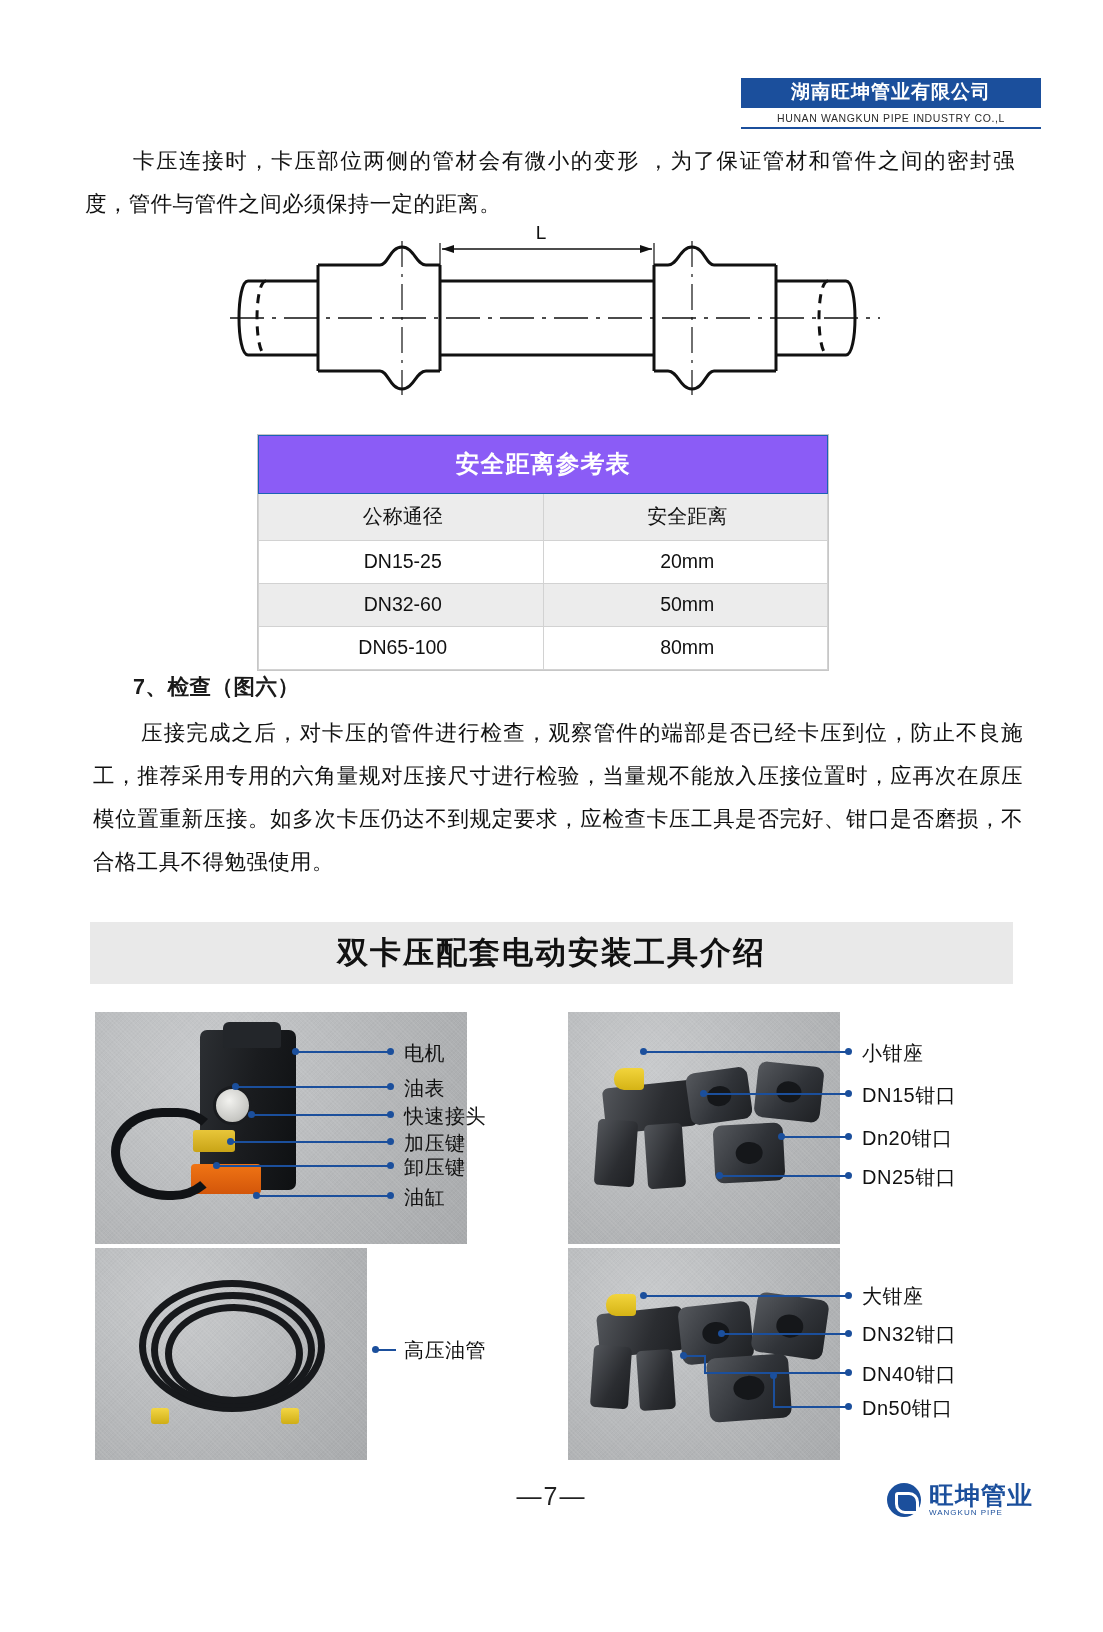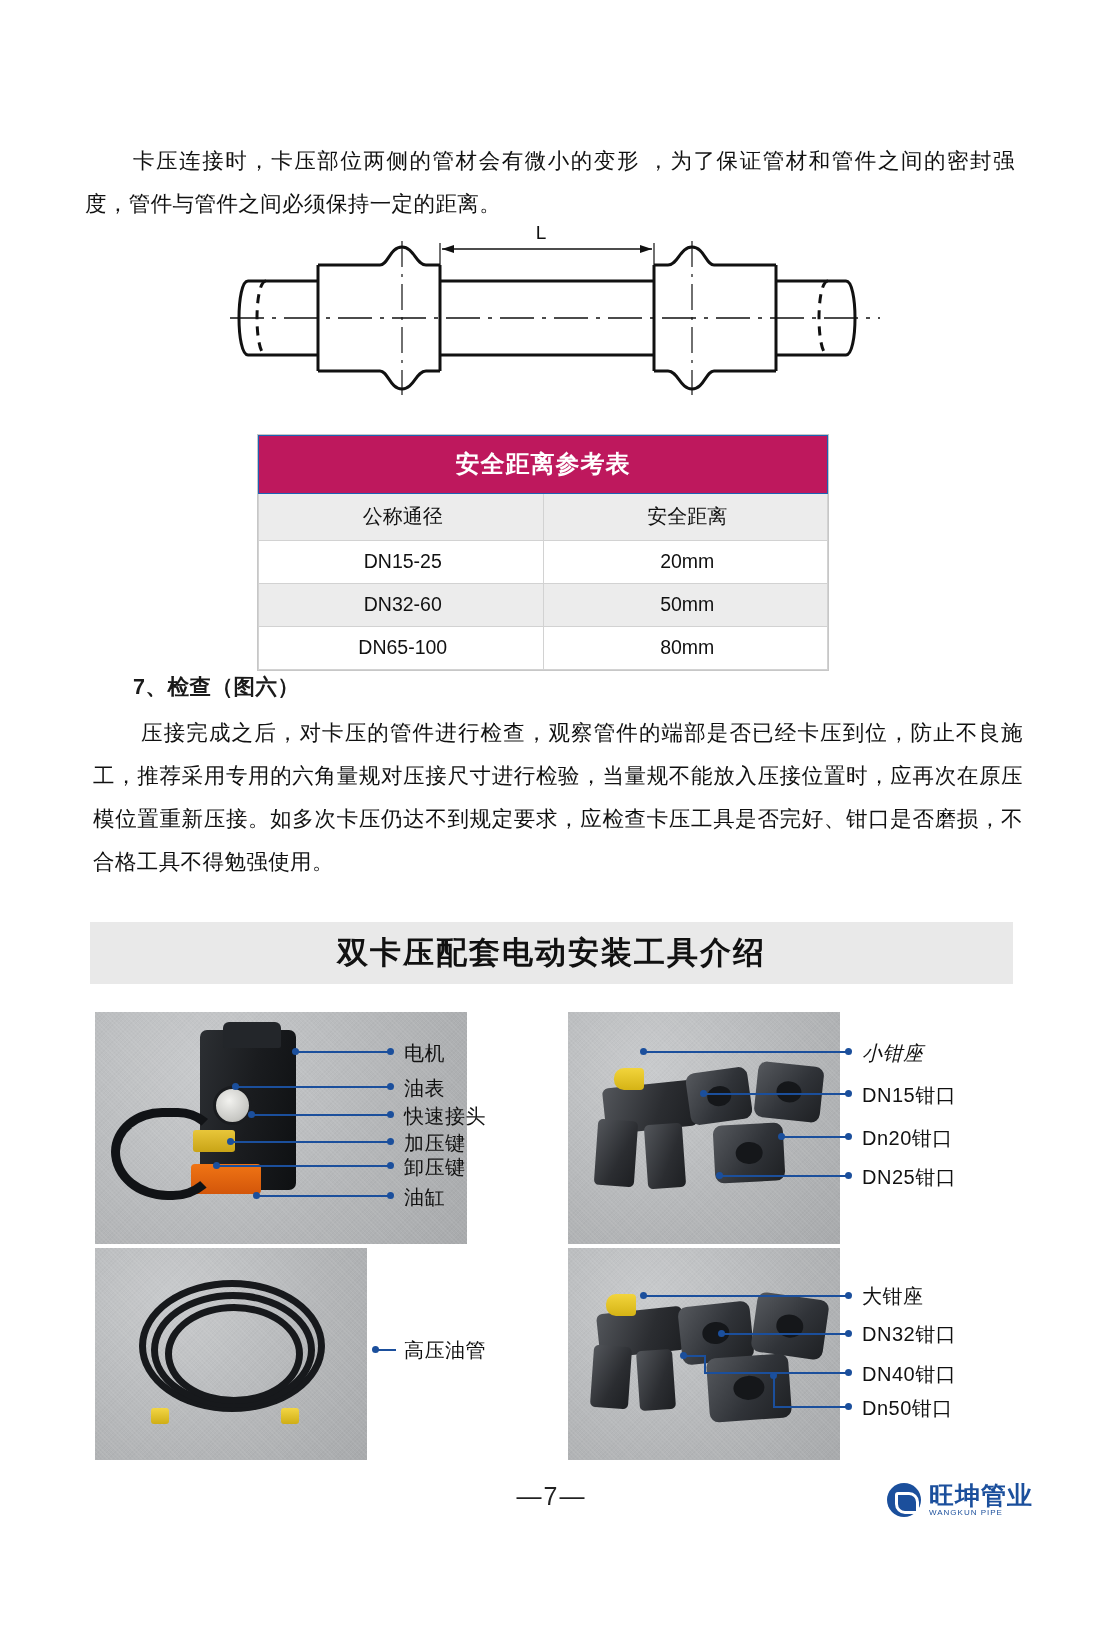--- a/index.html
+++ b/index.html
@@ -96,21 +96,21 @@
     top: 434px;
     width: 570px;
     border: 1px solid #c7c7c7;
   }
   table.safety {
     border-collapse: collapse;
     width: 100%;
     table-layout: fixed;
   }
   table.safety th.title {
-    background: #be185d;
+    background: #8b5cf6;
     color: #fff;
     font-size: 24px;
     font-weight: bold;
     padding: 12px 0 13px 0;
     letter-spacing: 1px;
     border: 1px solid #1b62b5;
   }
   table.safety td {
     text-align: center;
     font-size: 19.5px;
@@ -324,20 +324,24 @@
     font-size: 8px;
     color: #1b4f9c;
     letter-spacing: 1px;
   }
 </style>
 </head>
 <body>
 
 <div class="page">
 
+  <div class="header">
+    <div class="header-cn">湖南旺坤管业有限公司</div>
+    <div class="header-en">HUNAN WANGKUN PIPE INDUSTRY CO.,L</div>
+  </div>
 
   <div class="para" id="para-1">卡压连接时，卡压部位两侧的管材会有微小的变形 ，为了保证管材和管件之间的密封强度，管件与管件之间必须保持一定的距离。</div>
 
   <div class="diagram">
     <svg width="650" height="185" viewBox="0 0 650 185" xmlns="http://www.w3.org/2000/svg">
       <g fill="none" stroke="#111" stroke-width="3">
 
         <path d="M18 56 C6 56 6 130 18 130"></path>
         <path d="M36 56 C24 56 24 130 36 130" stroke-dasharray="9 7"></path>
         <line x1="18" y1="56" x2="88" y2="56"></line>
@@ -457,21 +461,21 @@
     <div class="jaw-base" style="left:28px; top:108px; width:40px; height:66px; border-radius:5px; transform:rotate(4deg);"></div>
     <div class="jaw-base" style="left:78px; top:112px; width:38px; height:64px; border-radius:5px; transform:rotate(-4deg);"></div>
     <div class="ring" style="left:120px; top:58px; width:62px; height:52px; transform:rotate(-8deg);"></div>
     <div class="ring" style="left:188px; top:52px; width:66px; height:56px; transform:rotate(6deg);"></div>
     <div class="ring" style="left:146px; top:112px; width:70px; height:58px; transform:rotate(-3deg);"></div>
   </div>
 
   <div class="lead-dot" style="left:640px; top:1048px;"></div>
   <div class="lead-line" style="left:644px; top:1051px; width:204px;"></div>
   <div class="lead-dot" style="left:845px; top:1048px;"></div>
-  <div class="callout" style="left:862px; top:1040px;font-style:italic;">小钳座</div>
+  <div class="callout" style="left:862px; top:1040px;">小钳座</div>
 
   <div class="lead-dot" style="left:700px; top:1090px;"></div>
   <div class="lead-line" style="left:704px; top:1093px; width:144px;"></div>
   <div class="lead-dot" style="left:845px; top:1090px;"></div>
   <div class="callout" style="left:862px; top:1082px;">DN15钳口</div>
 
   <div class="lead-dot" style="left:778px; top:1133px;"></div>
   <div class="lead-line" style="left:782px; top:1136px; width:66px;"></div>
   <div class="lead-dot" style="left:845px; top:1133px;"></div>
   <div class="callout" style="left:862px; top:1125px;">Dn20钳口</div>

